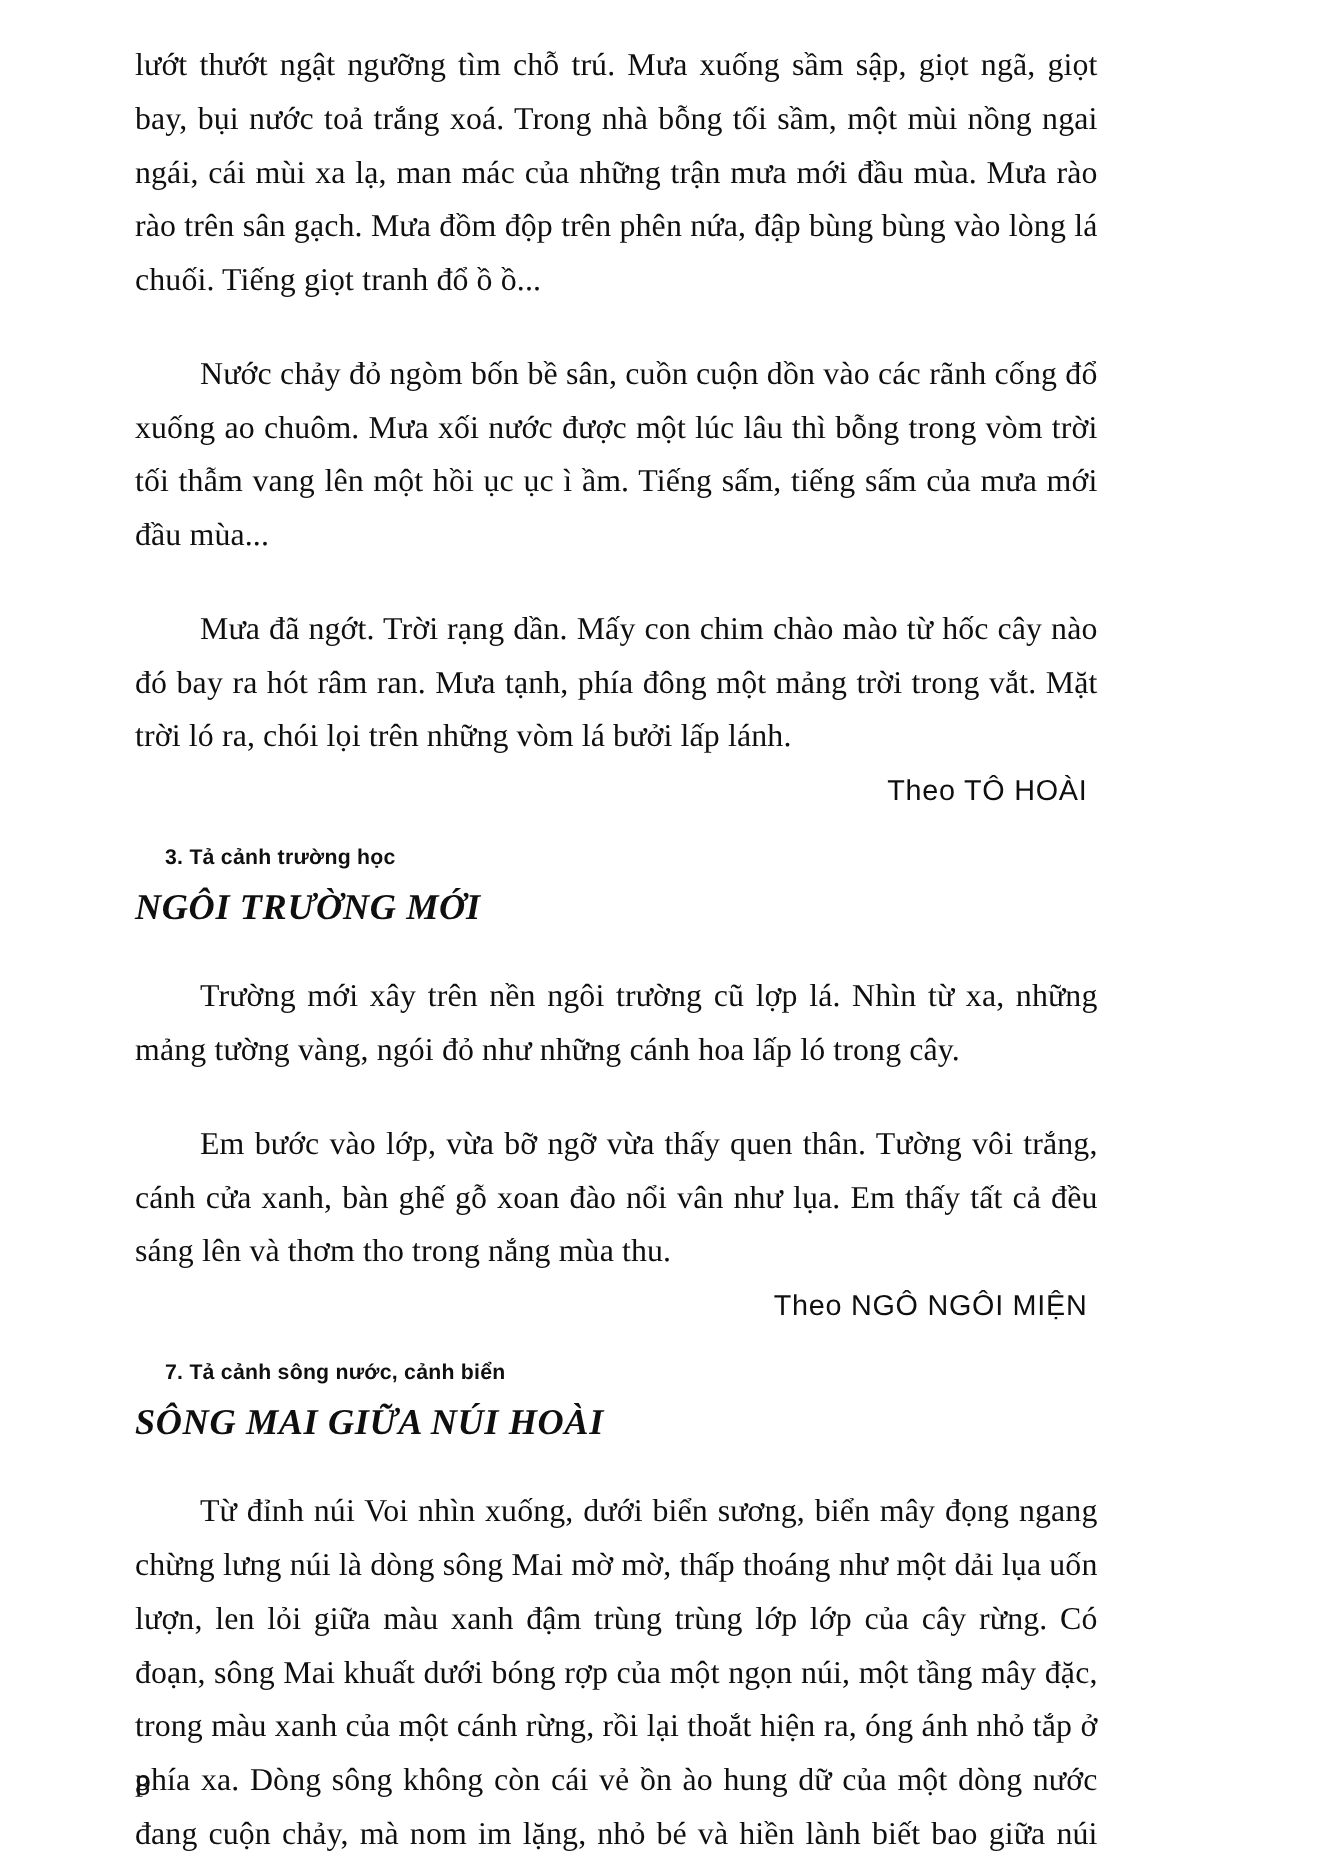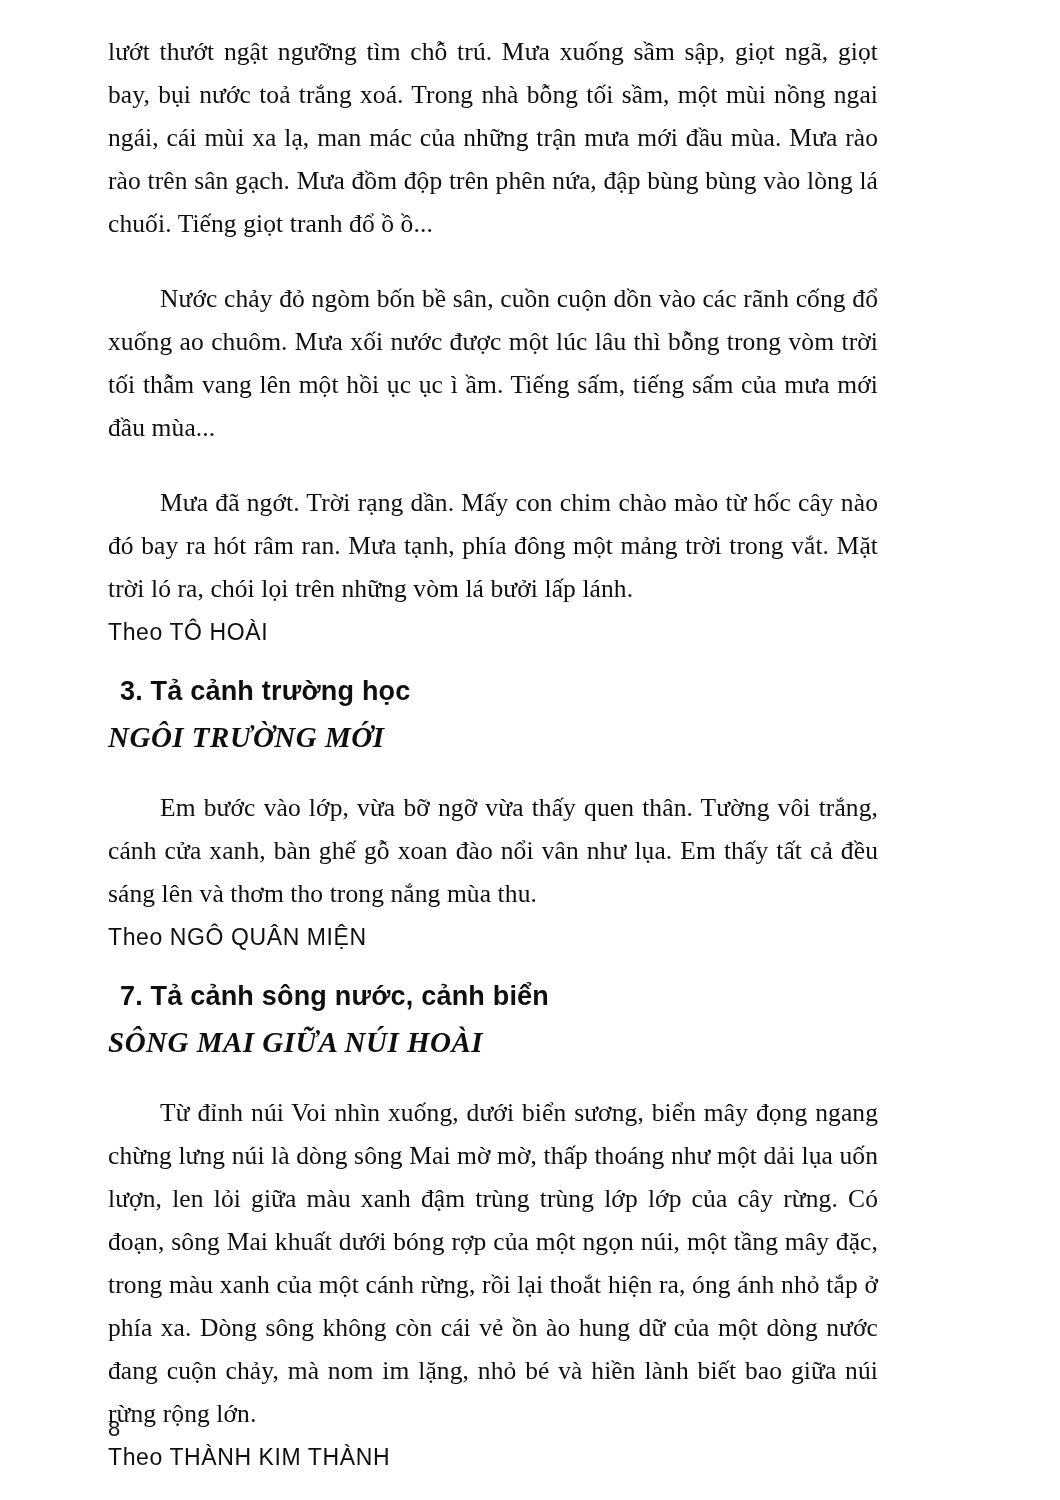--- a/index.html
+++ b/index.html
@@ -34,29 +34,30 @@
     letter-spacing: 0.1px;
   }
   .indent {
     text-indent: 52px;
     margin-top: 32px;
   }
   .attrib {
     font-family: "Liberation Sans", sans-serif;
     font-size: 23px;
     letter-spacing: 0.6px;
+    text-align: right;
     margin: 6px 8px 0 0;
     line-height: 32px;
   }
   .section-heading {
     font-family: "Liberation Sans", sans-serif;
     font-weight: bold;
-    font-size: 27px;
+    font-size: 17px;
     letter-spacing: 0.2px;
-    margin: 28px 0 4px 12px;
+    margin: 28px 0 4px 24px;
   }
   .piece-title {
     font-family: "Liberation Serif", serif;
     font-weight: bold;
     font-style: italic;
     font-size: 29px;
     text-align: left;
     letter-spacing: 0.5px;
     margin: 14px 0 6px 0;
   }
@@ -74,22 +75,23 @@
 
 <div class="page">
 
   <p class="body-text">lướt thướt ngật ngưỡng tìm chỗ trú. Mưa xuống sầm sập, giọt ngã, giọt bay, bụi nước toả trắng xoá. Trong nhà bỗng tối sầm, một mùi nồng ngai ngái, cái mùi xa lạ, man mác của những trận mưa mới đầu mùa. Mưa rào rào trên sân gạch. Mưa đồm độp trên phên nứa, đập bùng bùng vào lòng lá chuối. Tiếng giọt tranh đổ ồ ồ...</p>
   <p class="body-text indent">Nước chảy đỏ ngòm bốn bề sân, cuồn cuộn dồn vào các rãnh cống đổ xuống ao chuôm. Mưa xối nước được một lúc lâu thì bỗng trong vòm trời tối thẫm vang lên một hồi ục ục ì ầm. Tiếng sấm, tiếng sấm của mưa mới đầu mùa...</p>
   <p class="body-text indent">Mưa đã ngớt. Trời rạng dần. Mấy con chim chào mào từ hốc cây nào đó bay ra hót râm ran. Mưa tạnh, phía đông một mảng trời trong vắt. Mặt trời ló ra, chói lọi trên những vòm lá bưởi lấp lánh.</p>
   <p class="attrib">Theo TÔ HOÀI</p>
 
   <h2 class="section-heading">3. Tả cảnh trường học</h2>
   <h3 class="piece-title">NGÔI TRƯỜNG MỚI</h3>
+  <p class="body-text indent">Trường mới xây trên nền ngôi trường cũ lợp lá. Nhìn từ xa, những mảng tường vàng, ngói đỏ như những cánh hoa lấp ló trong cây.</p>
   <p class="body-text indent">Em bước vào lớp, vừa bỡ ngỡ vừa thấy quen thân. Tường vôi trắng, cánh cửa xanh, bàn ghế gỗ xoan đào nổi vân như lụa. Em thấy tất cả đều sáng lên và thơm tho trong nắng mùa thu.</p>
-  <p class="attrib">Theo NGÔ QUÂN MIỆN</p>
+  <p class="attrib">Theo NGÔ NGÔI MIỆN</p>
 
   <h2 class="section-heading">7. Tả cảnh sông nước, cảnh biển</h2>
   <h3 class="piece-title">SÔNG MAI GIỮA NÚI HOÀI</h3>
   <p class="body-text indent">Từ đỉnh núi Voi nhìn xuống, dưới biển sương, biển mây đọng ngang chừng lưng núi là dòng sông Mai mờ mờ, thấp thoáng như một dải lụa uốn lượn, len lỏi giữa màu xanh đậm trùng trùng lớp lớp của cây rừng. Có đoạn, sông Mai khuất dưới bóng rợp của một ngọn núi, một tầng mây đặc, trong màu xanh của một cánh rừng, rồi lại thoắt hiện ra, óng ánh nhỏ tắp ở phía xa. Dòng sông không còn cái vẻ ồn ào hung dữ của một dòng nước đang cuộn chảy, mà nom im lặng, nhỏ bé và hiền lành biết bao giữa núi rừng rộng lớn.</p>
   <p class="attrib">Theo THÀNH KIM THÀNH</p>
 
 </div>
 
 <div class="page-number">8</div>
 

